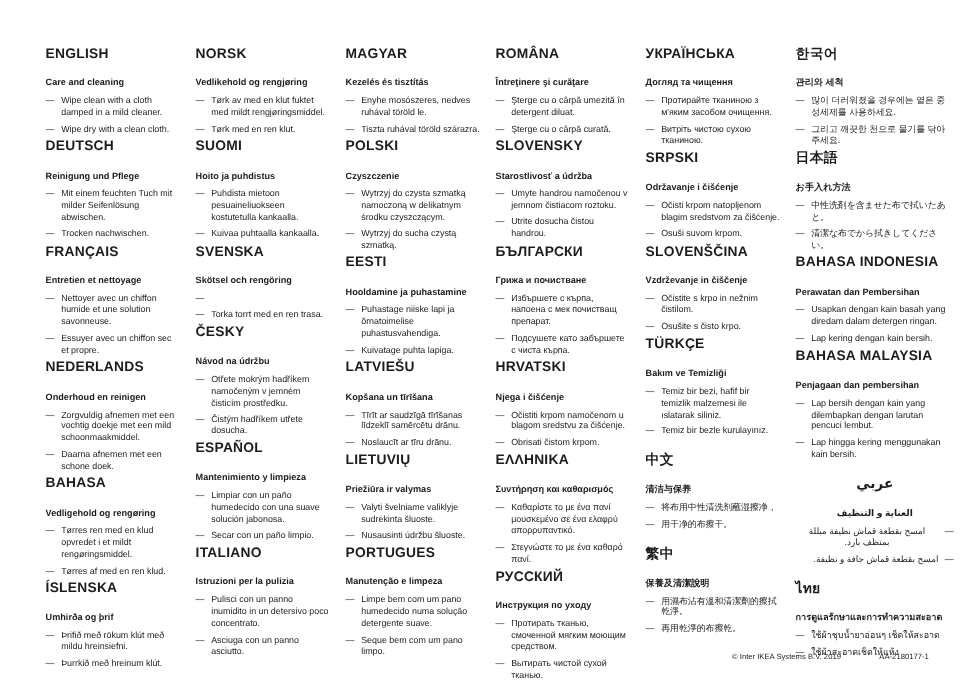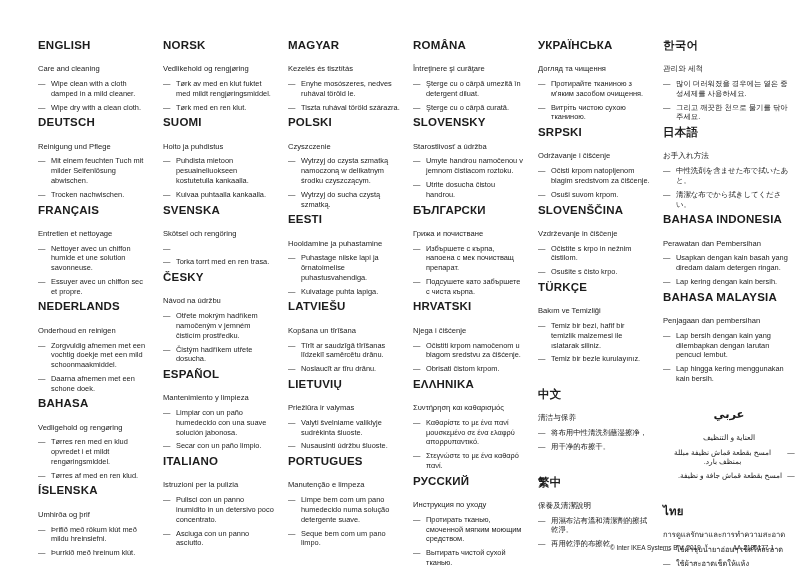--- a/index.html
+++ b/index.html
@@ -26,33 +26,33 @@
   .column:last-child { flex: 0 0 132px; width: 132px; }
   .lang-section h2 {
     font-size: 11.5px;
     font-weight: bold;
     letter-spacing: 0.2px;
     margin: 1px 0 12px 0;
     line-height: 1.15;
   }
   .lang-section h3 {
     font-size: 7.6px;
-    font-weight: normal;
+    font-weight: bold;
     margin: 0 0 5px 0;
     line-height: 1.3;
   }
   .item {
     display: flex;
     gap: 5px;
     font-size: 7.4px;
     line-height: 1.32;
     margin-bottom: 4px;
   }
   .item .dash { flex: 0 0 8px; }
-  .gap { margin-top: 24px; }
+  .gap { margin-top: 14px; }
   .rtl { direction: rtl; text-align: center; }
   .footer {
     position: absolute;
     right: 28px;
     bottom: 16px;
     display: flex;
     gap: 32px;
     font-size: 6.4px;
     color: #1c1c1c;
   }

